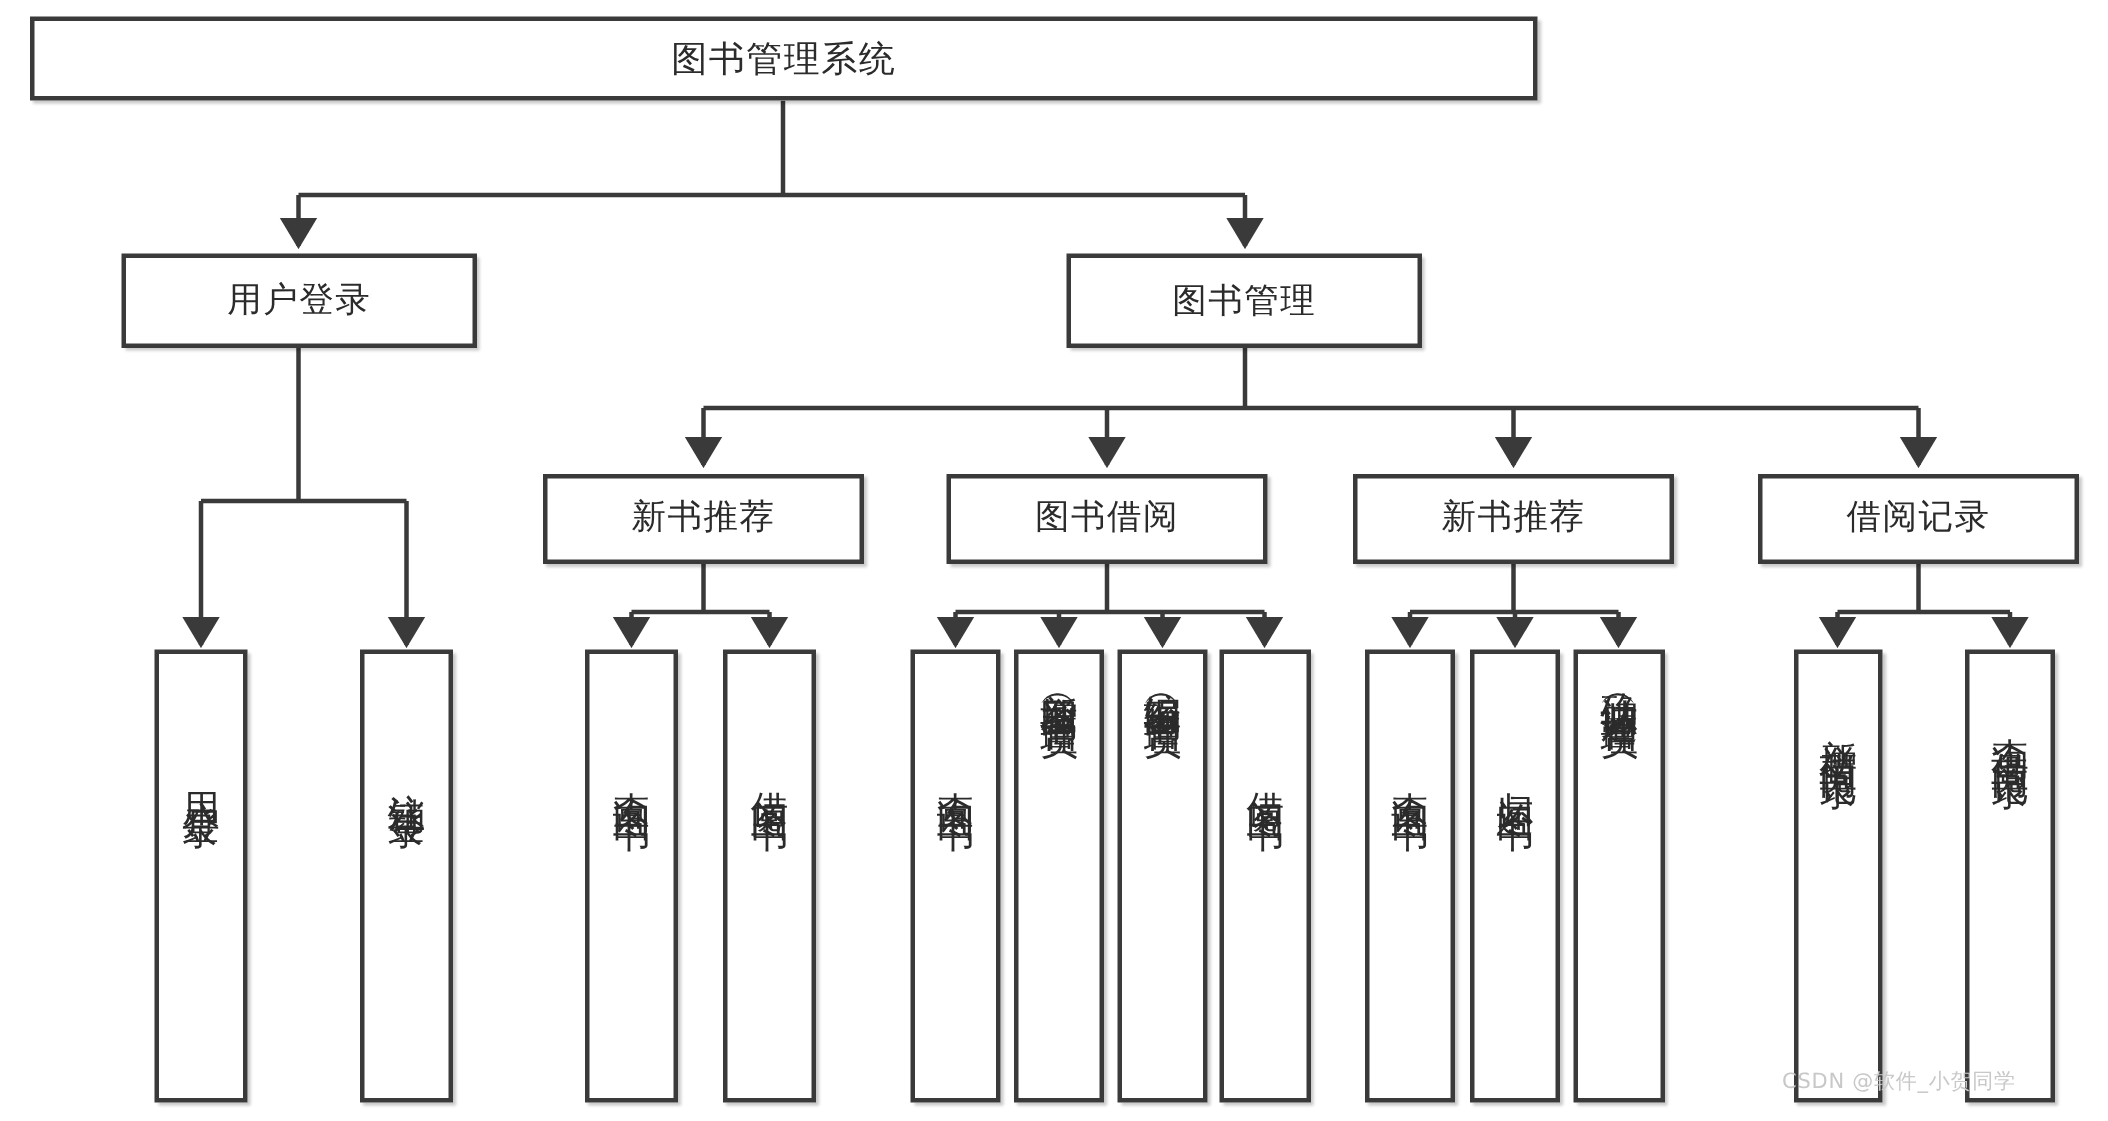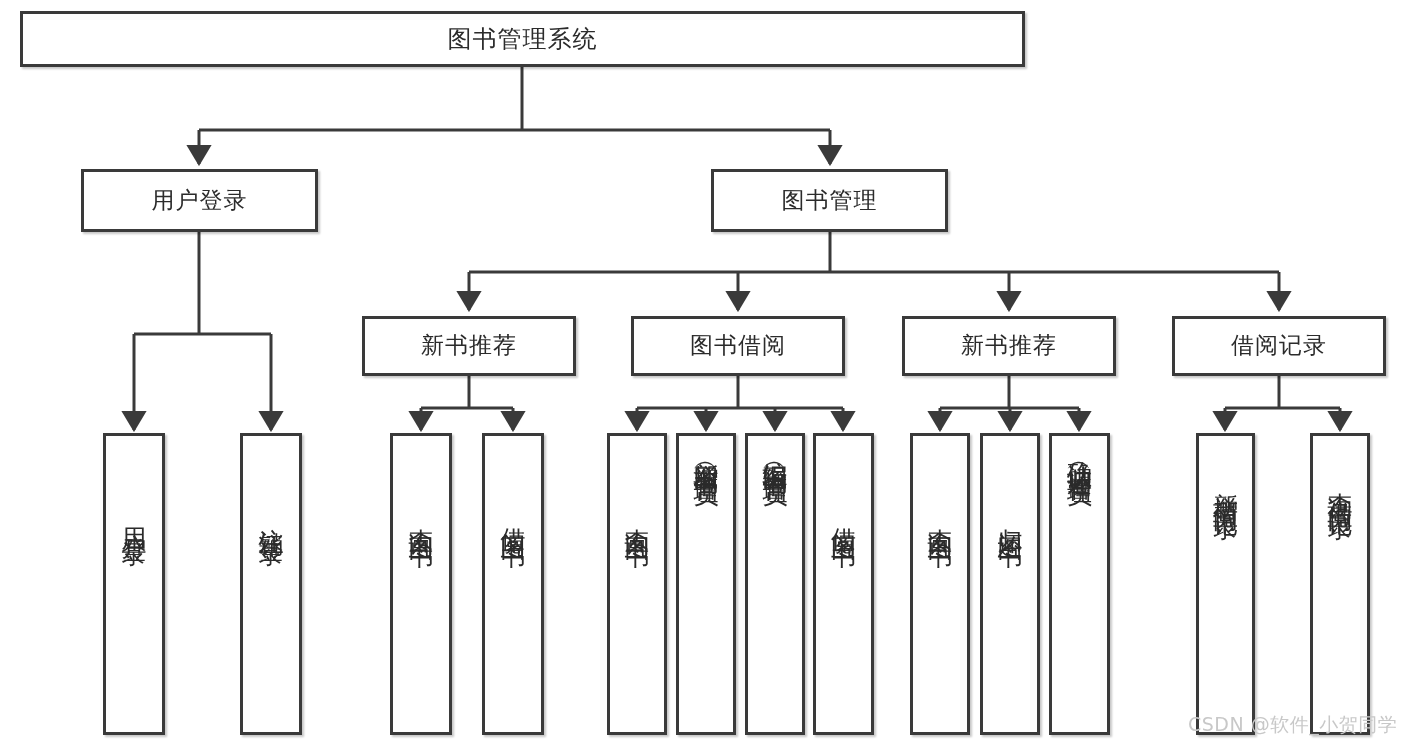--- a/index.html
+++ b/index.html
@@ -59,21 +59,21 @@
     letter-spacing: 5px;
     line-height: 1;
   }
   .node.vert.tall-text .label {
     letter-spacing: 3px;
   }
   .watermark {
     position: absolute;
     left: 1188px;
     top: 712px;
-    font-size: 19px;
+    font-size: 14px;
     color: #c8c8c8;
     white-space: nowrap;
     z-index: 5;
     letter-spacing: 0.5px;
   }
 </style>
 </head>
 <body>
 
 <div id="canvas">

